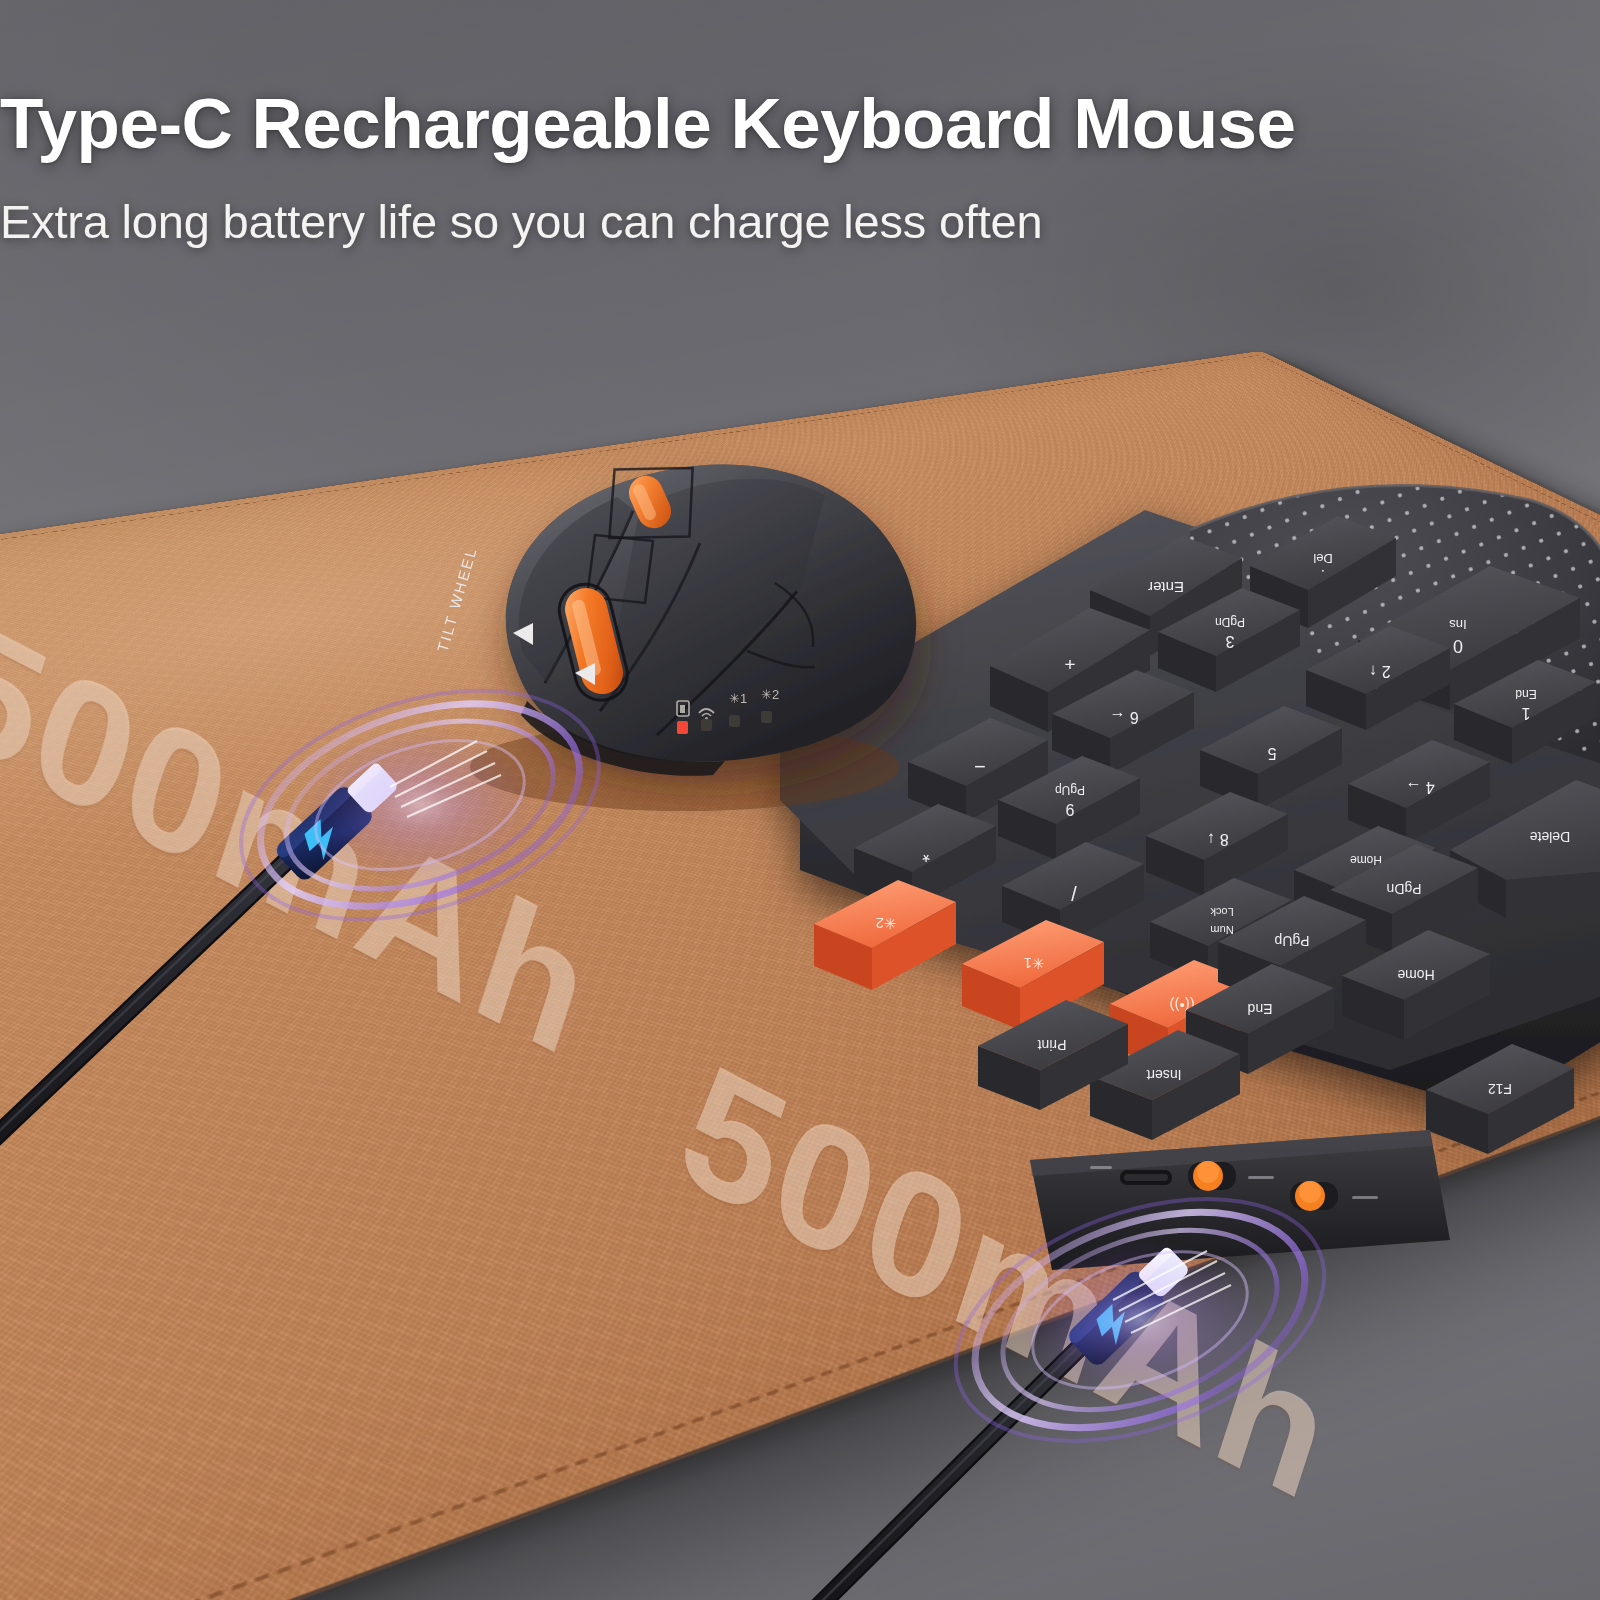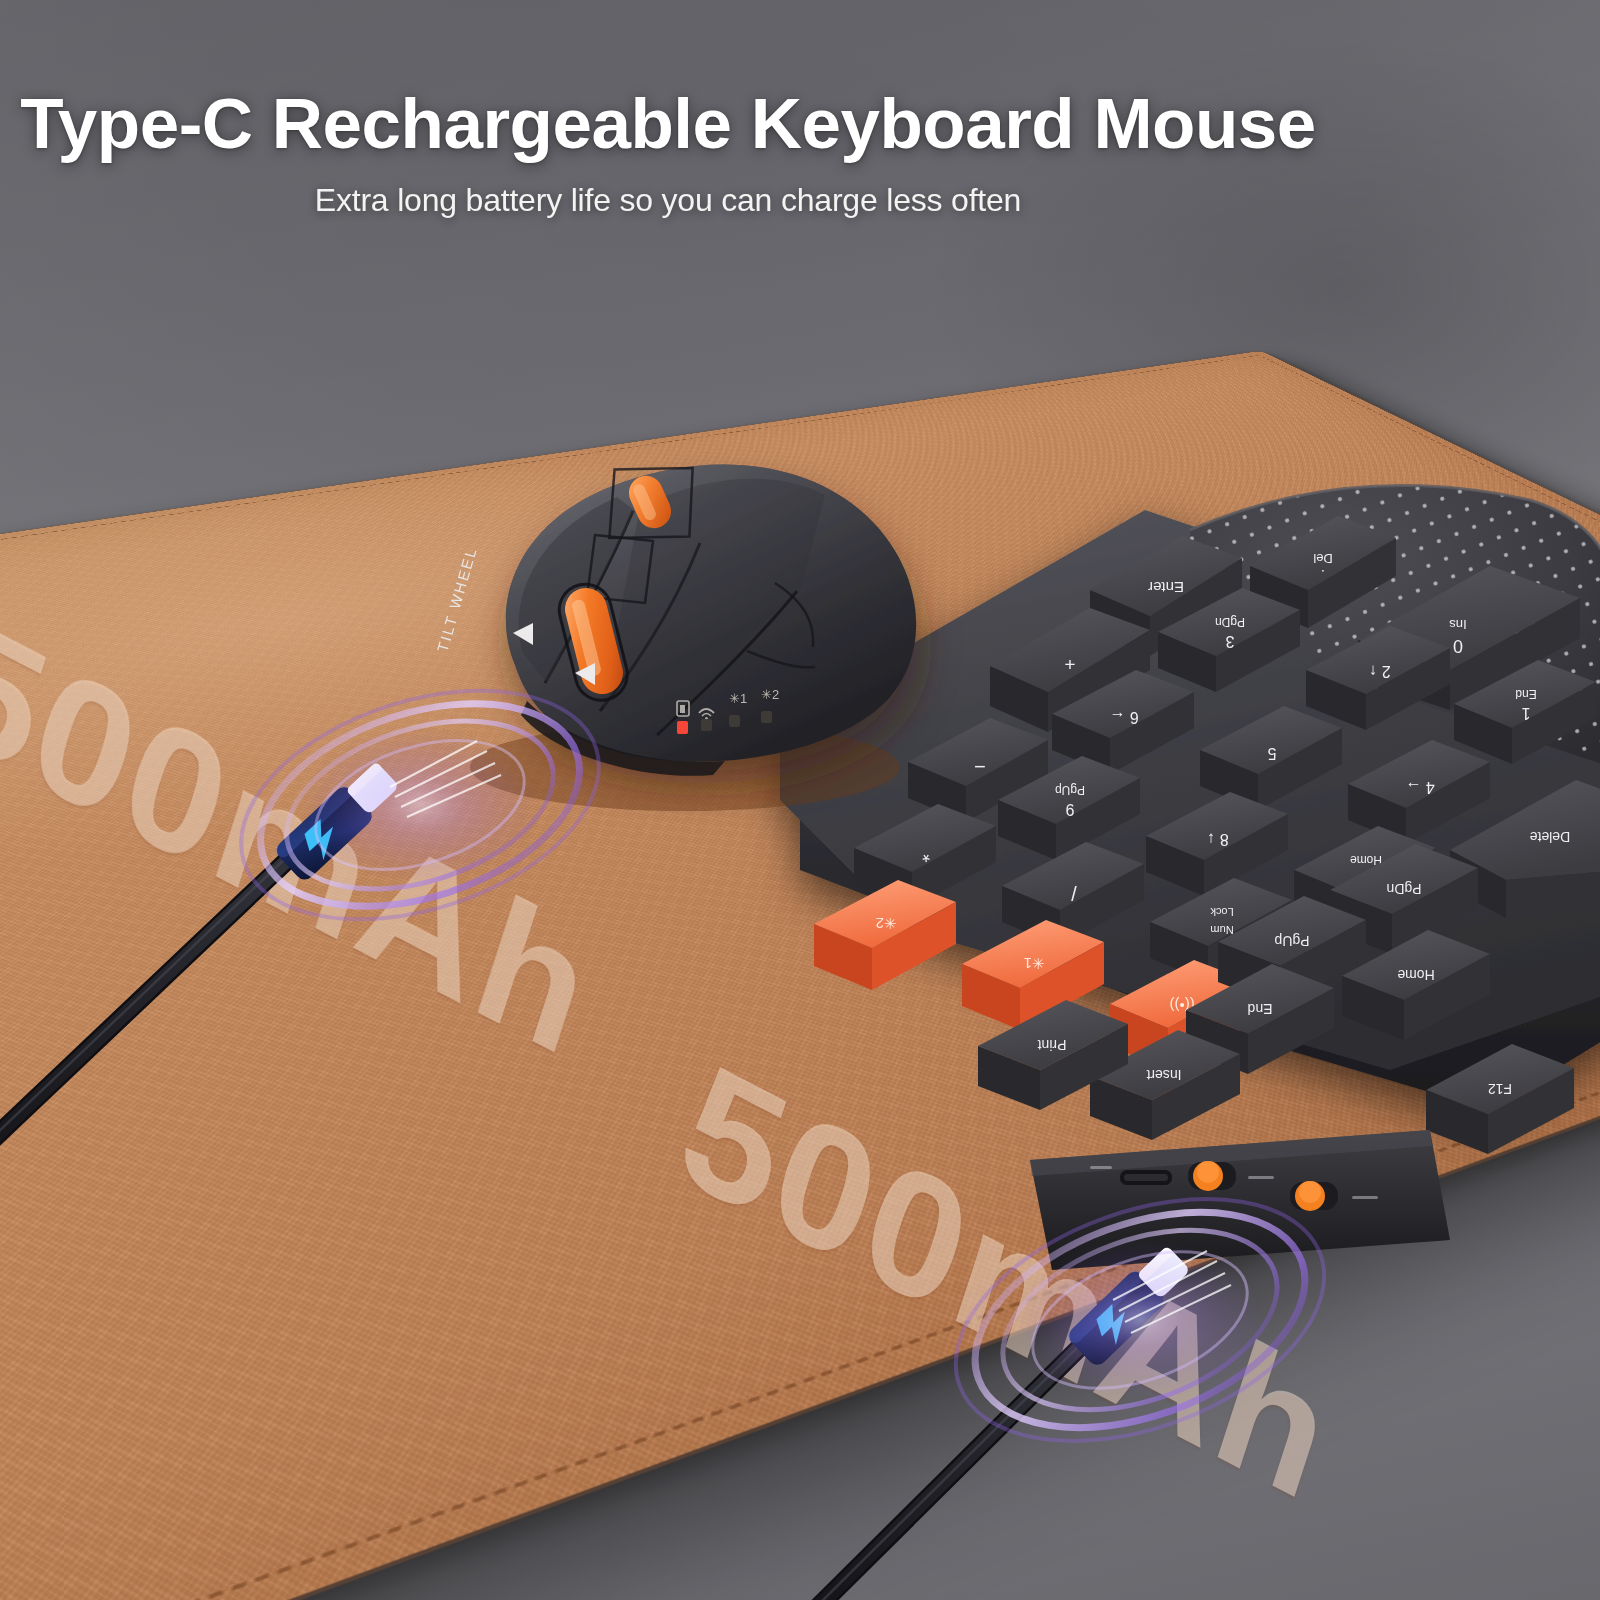--- a/index.html
+++ b/index.html
@@ -25,33 +25,33 @@
     background:
       radial-gradient(ellipse 900px 500px at 22% 96%, rgba(255,255,255,.07), rgba(255,255,255,0) 62%),
       radial-gradient(ellipse 700px 420px at 84% 18%, rgba(0,0,0,.14), rgba(0,0,0,0) 60%),
       linear-gradient(168deg, rgba(0,0,0,.10) 0%, rgba(0,0,0,0) 30%, rgba(0,0,0,0) 70%, rgba(0,0,0,.13) 100%);
     pointer-events:none;
   }
 
   
   #headline-block {
     position:absolute; left:0; top:88px; width:1336px;
-    text-align:center; z-index:60;
+    z-index:60;
   }
   #headline {
     font-size:71px; font-weight:bold; color:#ffffff;
     letter-spacing:-0.5px; line-height:1.02;
     text-shadow:0 2px 14px rgba(0,0,0,.42), 0 1px 3px rgba(0,0,0,.3);
     font-stretch:condensed;
     transform:scaleX(1.0);
     white-space:nowrap;
   }
   #subheadline {
-    margin-top:22px;
-    font-size:32px; font-weight:400; color:#f4f3f2;
+    margin-top:34px;
+    font-size:47px; font-weight:400; color:#f4f3f2;
     letter-spacing:-0.2px;
     text-shadow:0 2px 10px rgba(0,0,0,.45);
     white-space:nowrap;
   }
 
   
   #mousepad-wrap { position:absolute; inset:0; z-index:5; }
   #mousepad {
     position:absolute;
     left:-260px; top:150px;

